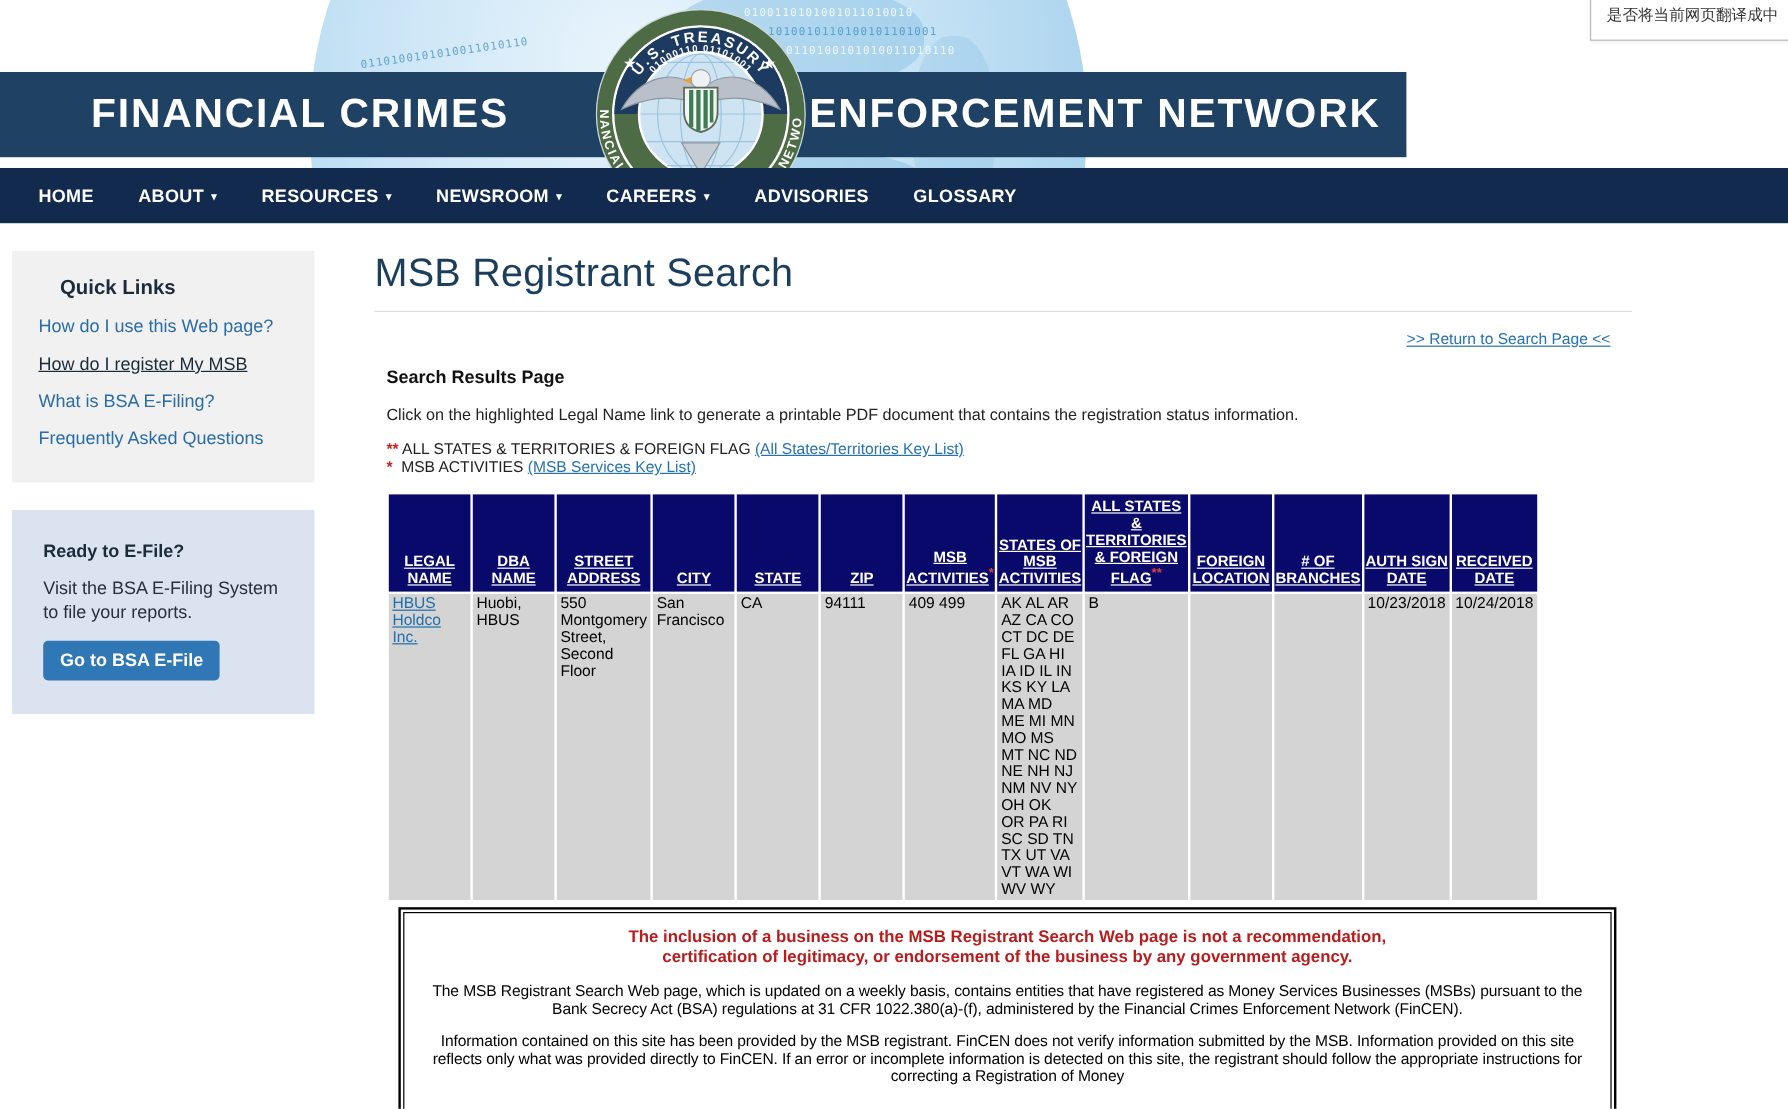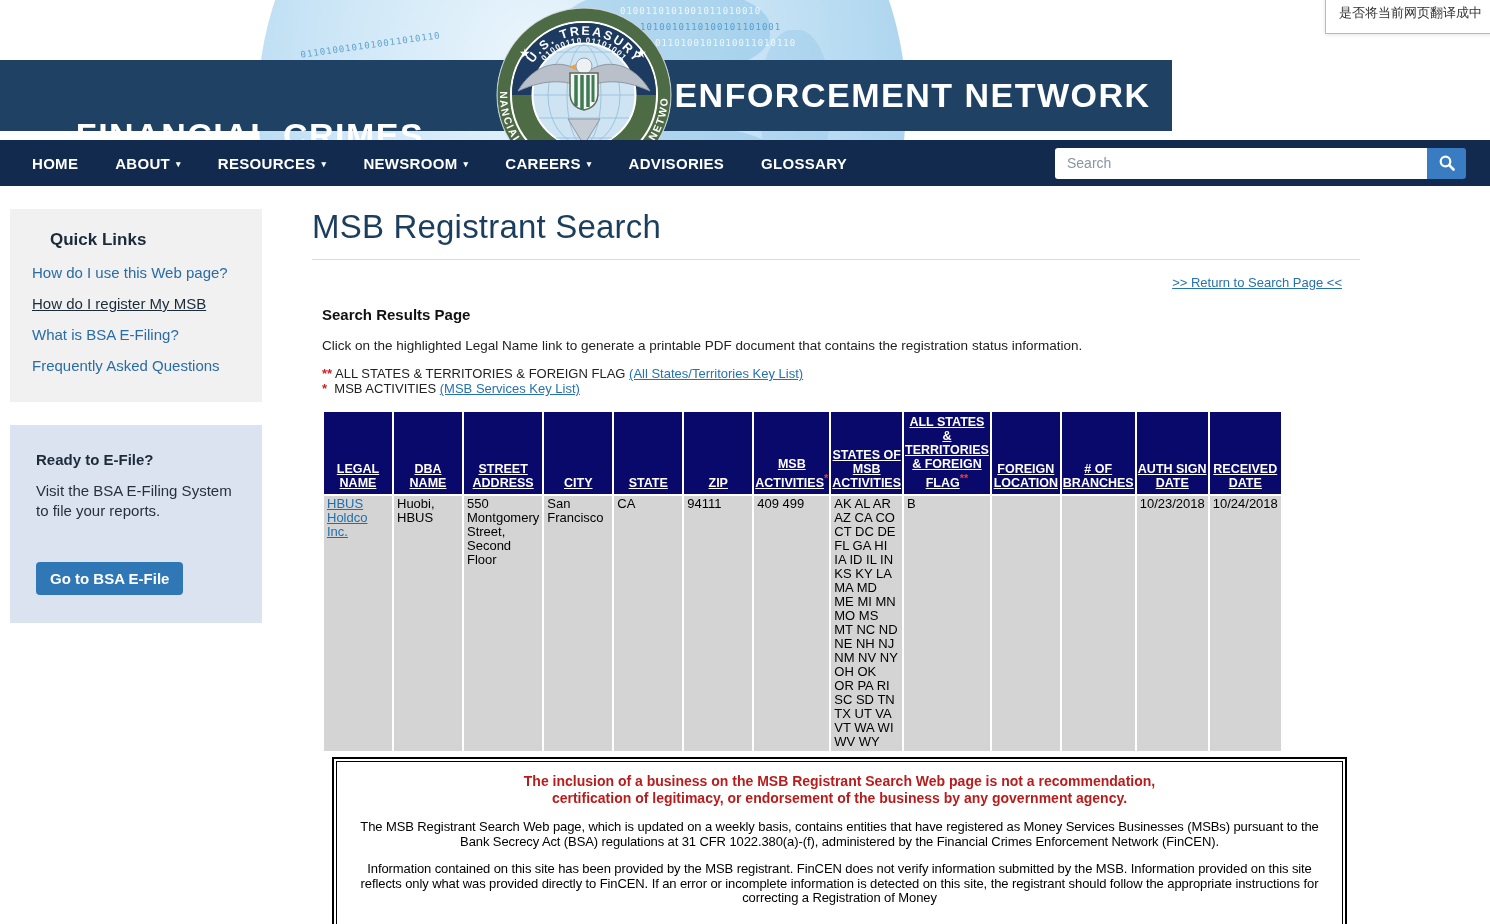--- a/index.html
+++ b/index.html
@@ -18,21 +18,21 @@
   .bin {
     position:absolute; font-family:"DejaVu Sans Mono", monospace; font-size:9px;
     color:rgba(60,140,195,.75); letter-spacing:1px; white-space:nowrap;
   }
   .bin.light { color:rgba(255,255,255,.8); }
   .banner { position:absolute; left:0; top:60px; width:1172px; height:71px; background:#1e4164; }
   .banner-word {
     position:absolute; top:0; height:71px; display:flex; align-items:center; justify-content:center;
     color:#fff; font-weight:700; font-size:34px; letter-spacing:1.5px; white-space:nowrap;
   }
-  .banner-word.left  { left:0;   width:500px;margin-top:40px; }
+  .banner-word.left  { left:0;   width:500px; }
   .banner-word.right { left:655px; width:515px; }
   .seal-wrap { position:absolute; left:496px; top:7px; width:176px; height:176px; }
   .translate-popup {
     position:absolute; left:1325px; top:-8px; width:230px; height:42px; background:#fff;
     border:1px solid #b9b9b9; box-shadow:0 1px 4px rgba(0,0,0,.10); z-index:60;
     display:flex; align-items:center; padding-left:13px; font-size:13px; color:#333;
   }
   
   .nav {
     position:relative; width:1490px; height:46px; background:#112a4d;
@@ -58,21 +58,21 @@
   .sidebar { position:absolute; left:10px; top:23px; width:252px; }
   .quick-box { background:#f1f1f1; padding:21px 18px 28px 22px; }
   .quick-title { font-size:17px; font-weight:700; color:#1b2b3a; margin-bottom:4px;margin-left:18px; }
   .quick-link { display:block; font-size:15px; color:#2a6ca5; text-decoration:none; margin-top:14px; cursor:pointer; }
   .quick-link.dark { color:#1b2b3a; text-decoration:underline; }
   .efile-box { margin-top:23px; background:#dbe3f0; padding:26px 18px 28px 26px; }
   .efile-title { font-size:15px; font-weight:700; color:#1b2b3a; margin-bottom:13px; }
   .efile-body { font-size:15px; color:#27313b; line-height:20px; margin-bottom:13px; width:196px; }
   .efile-btn {
     background:#3077b5; color:#fff; font-weight:700; font-size:15px; border:none;
-    border-radius:4px; padding:8px 14px; cursor:pointer; font-family:"Liberation Sans", sans-serif;margin-top:28px;
+    border-radius:4px; padding:8px 14px; cursor:pointer; font-family:"Liberation Sans", sans-serif;
   }
   .main { position:absolute; left:312px; top:0; width:1058px; }
   .page-title { font-size:33px; color:#1c3e5d; font-weight:400; letter-spacing:.2px; margin-top:21px; line-height:40px; }
   .title-rule { border:none; border-top:1px solid #dcdcdc; margin:12px 0 0 0; width:1048px; }
   .return-row { width:1030px; text-align:right; margin-top:15px; font-size:13px; }
   .return-link { color:#2672b0; text-decoration:underline; cursor:pointer; }
   .results-wrap { margin-left:10px; }
   .results-heading { margin-top:16px; font-size:15px; font-weight:700; color:#111; }
   .intro { margin-top:15px; font-size:13.5px; color:#222; }
   .footnotes { margin-top:13px; font-size:13px; line-height:15px; color:#222; }
@@ -195,29 +195,20 @@
   <div class="nav-item">
     <span>CAREERS</span>
     <span class="caret">▾</span>
   </div>
   <div class="nav-item">
     <span>ADVISORIES</span>
   </div>
   <div class="nav-item">
     <span>GLOSSARY</span>
   </div>
-  <div class="nav-search">
-    <input type="text" value="" placeholder="Search" style="">
-    <button class="search-btn">
-      <svg width="16" height="16" viewBox="0 0 16 16">
-        <circle cx="6.5" cy="6.5" r="4.8" fill="none" stroke="#fff" stroke-width="2.2"></circle>
-        <line x1="10.2" y1="10.2" x2="14.5" y2="14.5" stroke="#fff" stroke-width="2.6" stroke-linecap="round"></line>
-      </svg>
-    </button>
-  </div>
 </div>
 
 <div class="content">
 
   <div class="sidebar">
     <div class="quick-box">
       <div class="quick-title">Quick Links</div>
       <a class="quick-link">How do I use this Web page?</a>
       <a class="quick-link dark">How do I register My MSB</a>
       <a class="quick-link">What is BSA E-Filing?</a>

